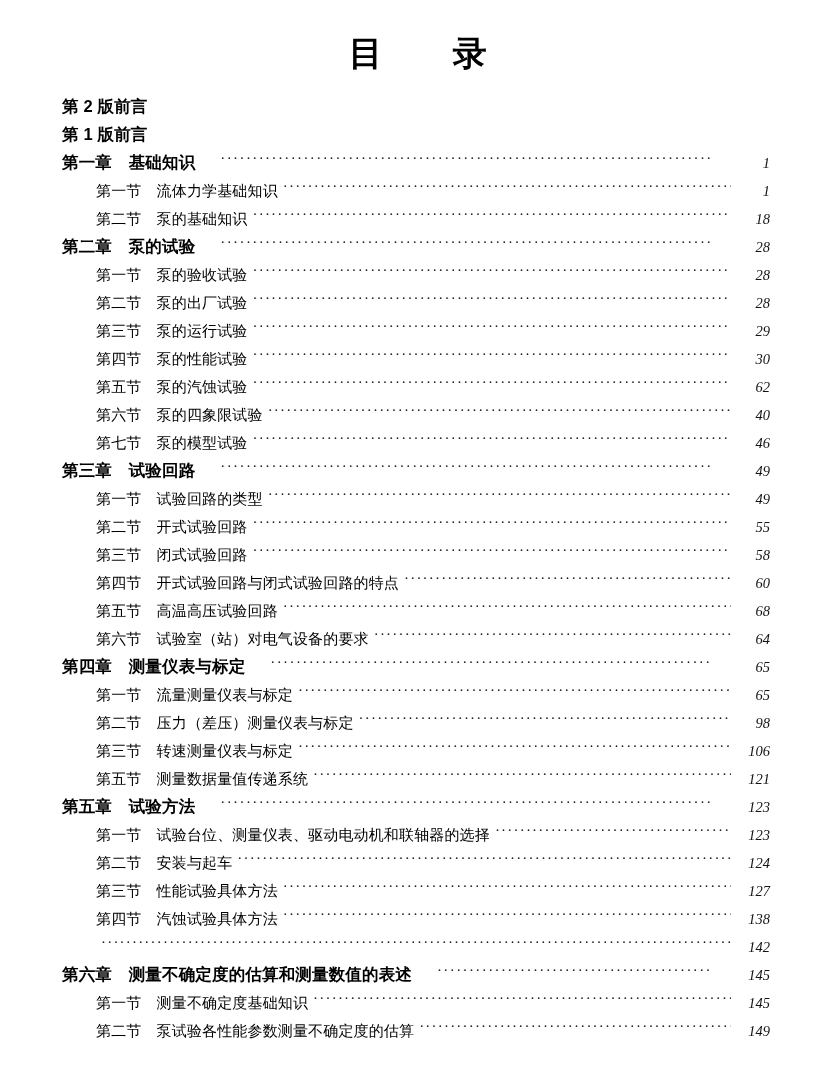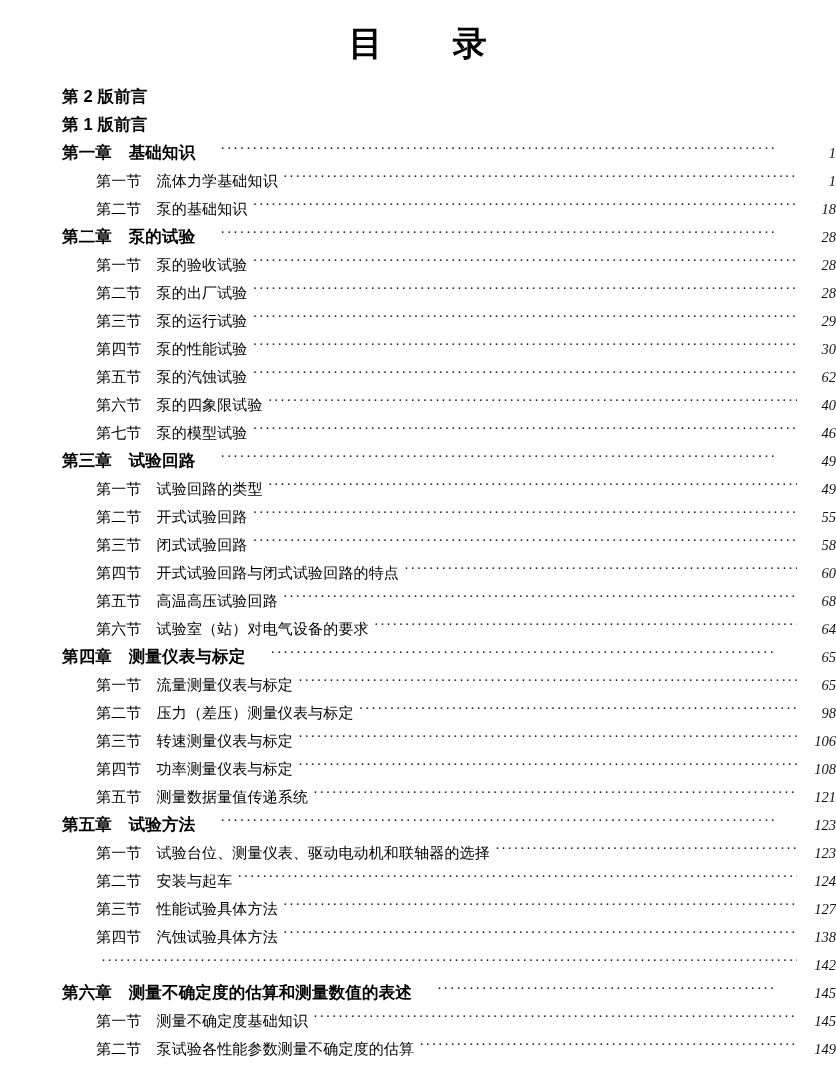--- a/index.html
+++ b/index.html
@@ -28,39 +28,40 @@
   
   .toc-title {
     text-align: center;
     font-family: "Liberation Sans", "DejaVu Sans", sans-serif;
     font-weight: 700;
     font-size: 34px;
     letter-spacing: 0.02em;
     line-height: 1;
     padding-top: 22px;
     padding-bottom: 0;
-    margin: 4px;
+    margin: 14px;
     color: #000;
     white-space: pre;
   }
 
   
   .toc-list {
     margin: 0;
     padding: 0;
     list-style: none;
     margin-top: 26px;
   }
 
   .toc-row {
     display: flex;
     align-items: baseline;
     height: 28px;
     width: 836px;
     box-sizing: border-box;
+    padding-right: 66px;
     overflow: hidden;
   }
 
   
   .lvl-chapter { padding-left: 62px; gap: 20px; }
   .lvl-section { padding-left: 96px; }
 
   .entry-label {
     white-space: pre;
     flex: 0 0 auto;
@@ -241,25 +242,20 @@
         <span class="entry-label">第二节　压力（差压）测量仪表与标定</span>
         <span class="leader"></span>
         <span class="page-num">98</span>
       </li>
       <li class="toc-row lvl-section">
         <span class="entry-label">第三节　转速测量仪表与标定</span>
         <span class="leader"></span>
         <span class="page-num">106</span>
       </li>
       <li class="toc-row lvl-section">
-        <span class="entry-label">第四节　功率测量仪表与标定</span>
-        <span class="leader"></span>
-        <span class="page-num">108</span>
-      </li>
-      <li class="toc-row lvl-section">
         <span class="entry-label">第五节　测量数据量值传递系统</span>
         <span class="leader"></span>
         <span class="page-num">121</span>
       </li>
       <li class="toc-row lvl-chapter">
         <span class="entry-label">第五章　试验方法</span>
         <span class="leader"></span>
         <span class="page-num">123</span>
       </li>
       <li class="toc-row lvl-section">

